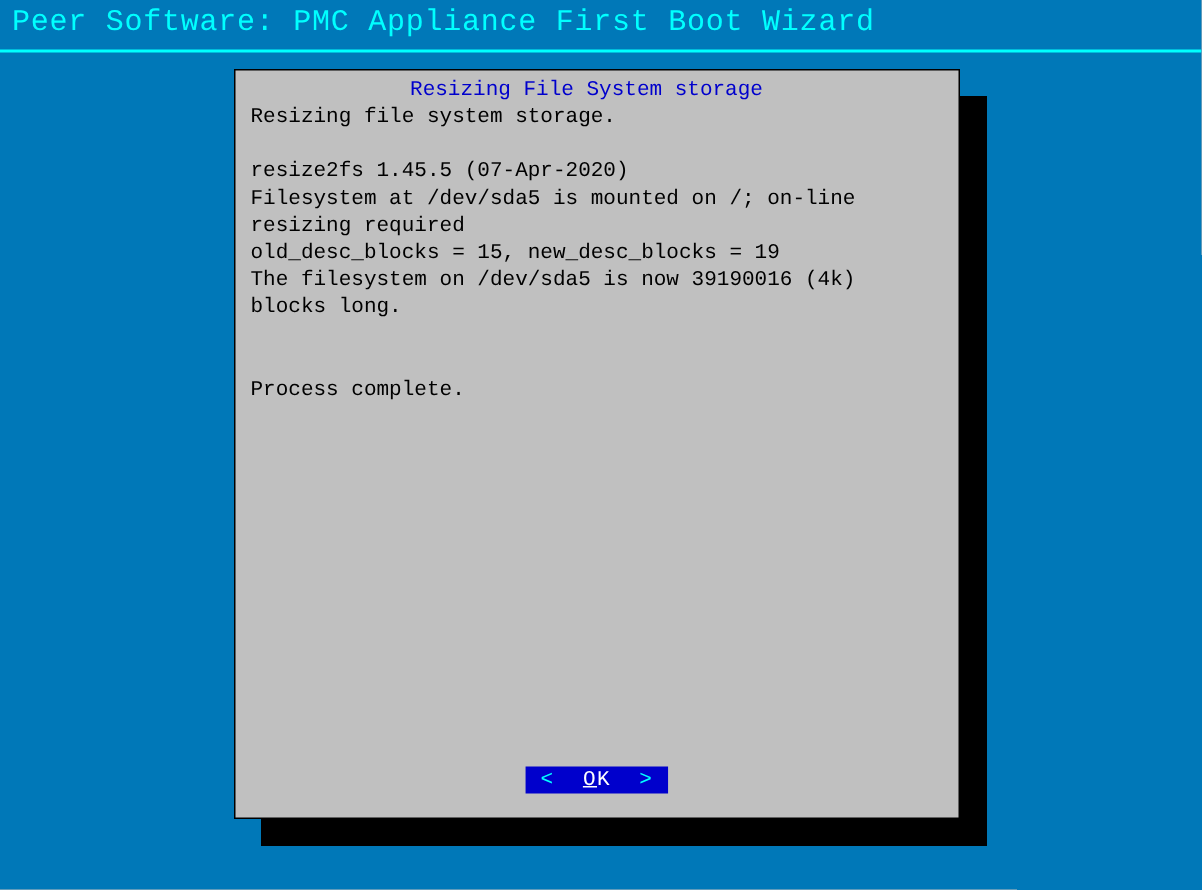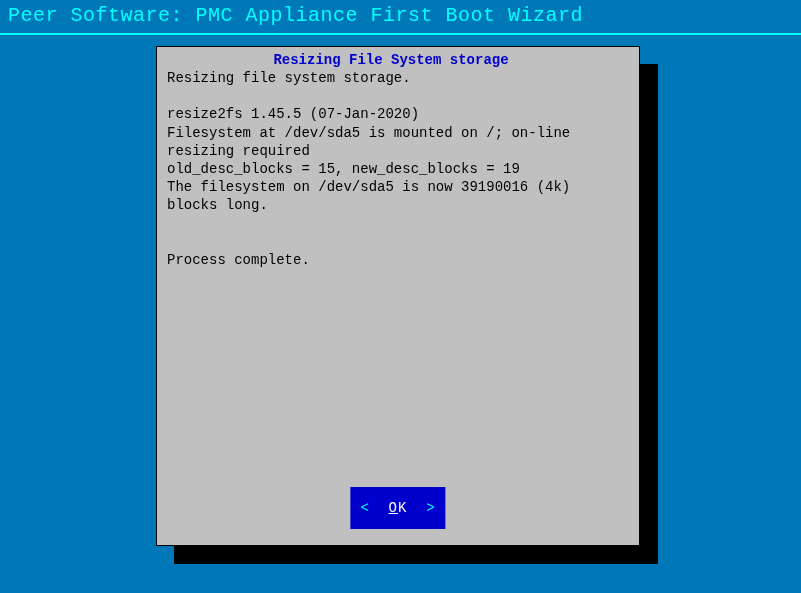--- a/index.html
+++ b/index.html
@@ -55,42 +55,42 @@
       bottom: 6px;
       background: #c0c0c0;
     }
     .dialog-title {
       position: absolute;
       top: -1px;
       left: 0;
       right: 14px;
       text-align: center;
       color: #0000cc;
-      font-weight: bold;
+      font-weight: normal;
       background: transparent;
       z-index: 2;
     }
     .dialog-body {
       position: absolute;
       top: 16px;
       left: 4px;
       right: 4px;
       color: #000;
       line-height: 1.3;
       white-space: pre-wrap;
       word-break: break-word;
     }
     .ok-button {
       position: absolute;
       bottom: 10px;
       left: 50%;
       transform: translateX(-50%);
       background: #0000cc;
       color: #fff;
-      padding: 13px 10px;
+      padding: 1px 10px;
       font-family: inherit;
       font-size: 14px;
       cursor: pointer;
       letter-spacing: 1px;
       border: none;
     }
     .ok-button .underline {
       text-decoration: underline;
     }
     .arrow { color: #00ffff; }
@@ -103,21 +103,21 @@
 </div>
 <hr class="header-line">
 
 <div class="dialog-wrapper">
   <div class="dialog-shadow"></div>
   <div class="dialog">
     <div class="dialog-inner">
       <div class="dialog-title">Resizing File System storage</div>
       <div class="dialog-body">Resizing file system storage.
 
-resize2fs 1.45.5 (07-Jan-2020)
+resize2fs 1.45.5 (07-Apr-2020)
 Filesystem at /dev/sda5 is mounted on /; on-line resizing required
 old_desc_blocks = 15, new_desc_blocks = 19
 The filesystem on /dev/sda5 is now 39190016 (4k) blocks long.
 
 
 Process complete.</div>
       <div class="ok-button">
         <span class="arrow">&lt;</span>
         <span>&nbsp;<span class="underline">O</span><span>K</span>&nbsp;</span>
         <span class="arrow">&gt;</span>

